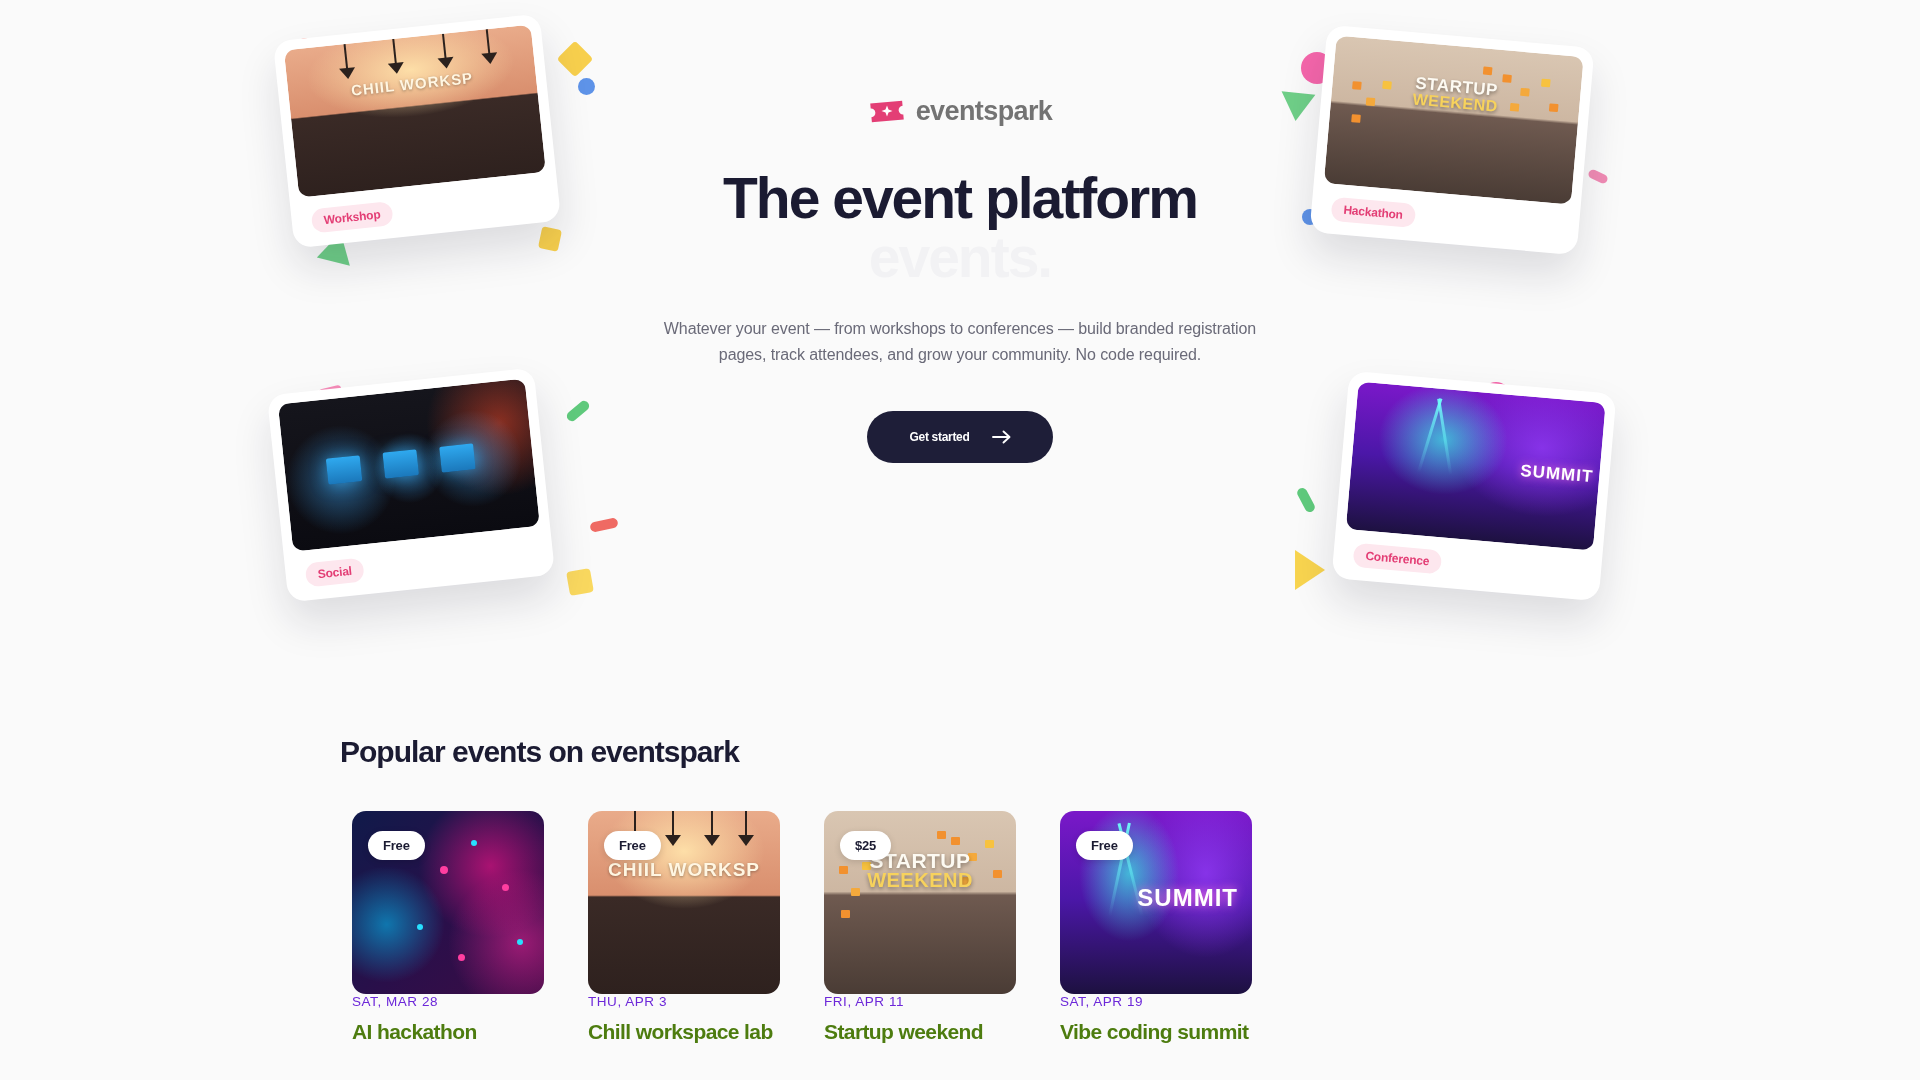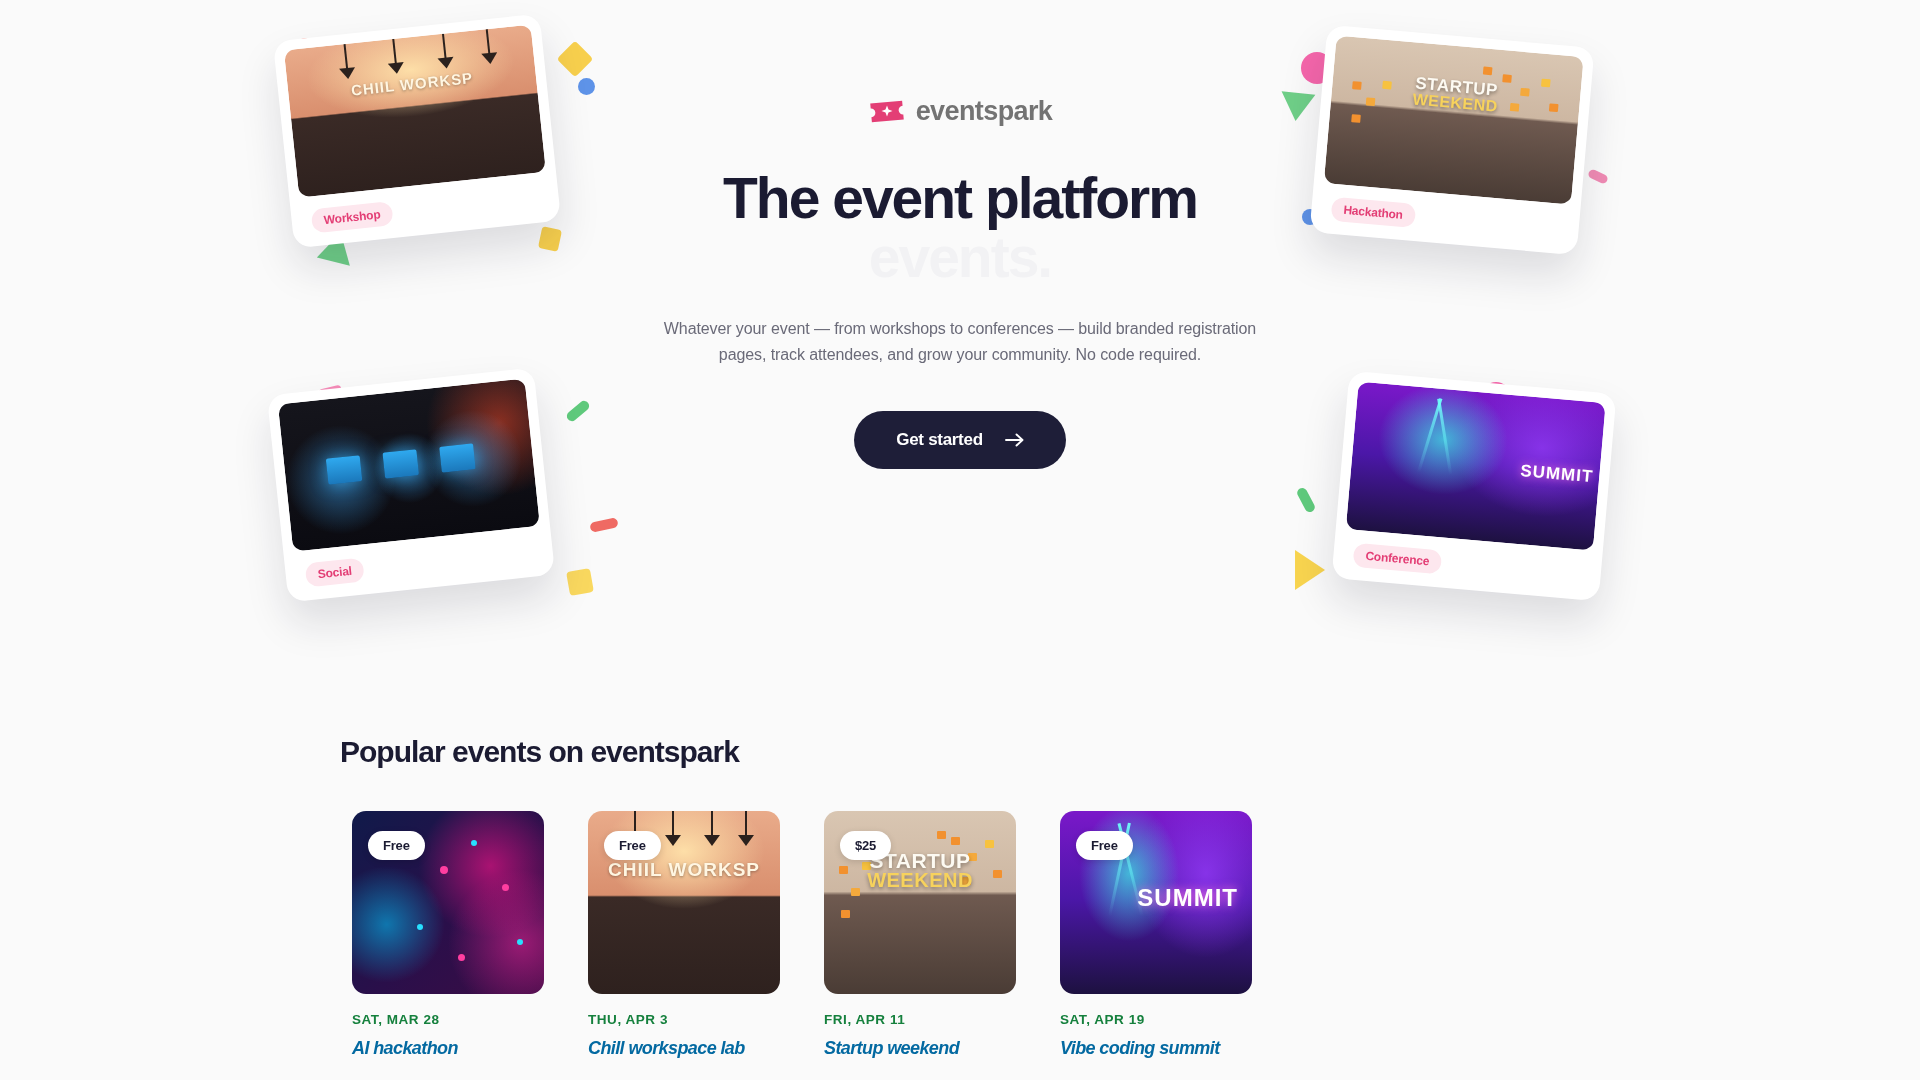--- a/index.html
+++ b/index.html
@@ -67,21 +67,21 @@
   .cta-wrap { margin-top:44px; display:flex; justify-content:center; }
   .cta {
     display:inline-flex;
     align-items:center;
     gap:22px;
     background:#1e1e38;
     color:#ffffff;
     border:none;
     border-radius:999px;
     padding:19px 42px;
-    font-size:17px;
+    font-size:12px;
     font-weight:bold;
     letter-spacing:-0.3px;
     font-family:"Liberation Sans", sans-serif;
     cursor:pointer;
   }
   .cta .arrow { display:block; }
 
   
   .float-card {
     position:absolute;
@@ -225,35 +225,33 @@
     color:#1b1b32;
     font-size:13px;
     font-weight:bold;
     padding:7px 15px;
     border-radius:999px;
     letter-spacing:-0.2px;
     box-shadow:0 2px 7px rgba(0,0,0,.14);
     z-index:2;
   }
   .ev-date {
-    margin-top:18px;
     font-size:13.5px;
-    font-weight:bold;
+    font-weight:normal;
     letter-spacing:.55px;
-    color:#15803d;
+    color:#6d28d9;
     text-transform:uppercase;
   }
   .ev-title {
     margin-top:10px;
-    font-size:18px;
+    font-size:21px;
     font-weight:bold;
     letter-spacing:-0.6px;
-    color:#0369a1;
+    color:#4d7c0f;
     line-height:1.25;
-    font-style:italic;
   }
   .art-ai {
     background:
       radial-gradient(circle at 18% 62%, rgba(0,200,255,.55), rgba(0,0,0,0) 30%),
       radial-gradient(circle at 72% 30%, rgba(255,20,140,.6), rgba(0,0,0,0) 38%),
       radial-gradient(circle at 88% 72%, rgba(255,40,160,.5), rgba(0,0,0,0) 34%),
       linear-gradient(135deg,#101a4a 0%,#2a0f4a 55%,#3c0c45 100%);
   }
   .art-ai .dot { position:absolute; border-radius:50%; }
 </style>

